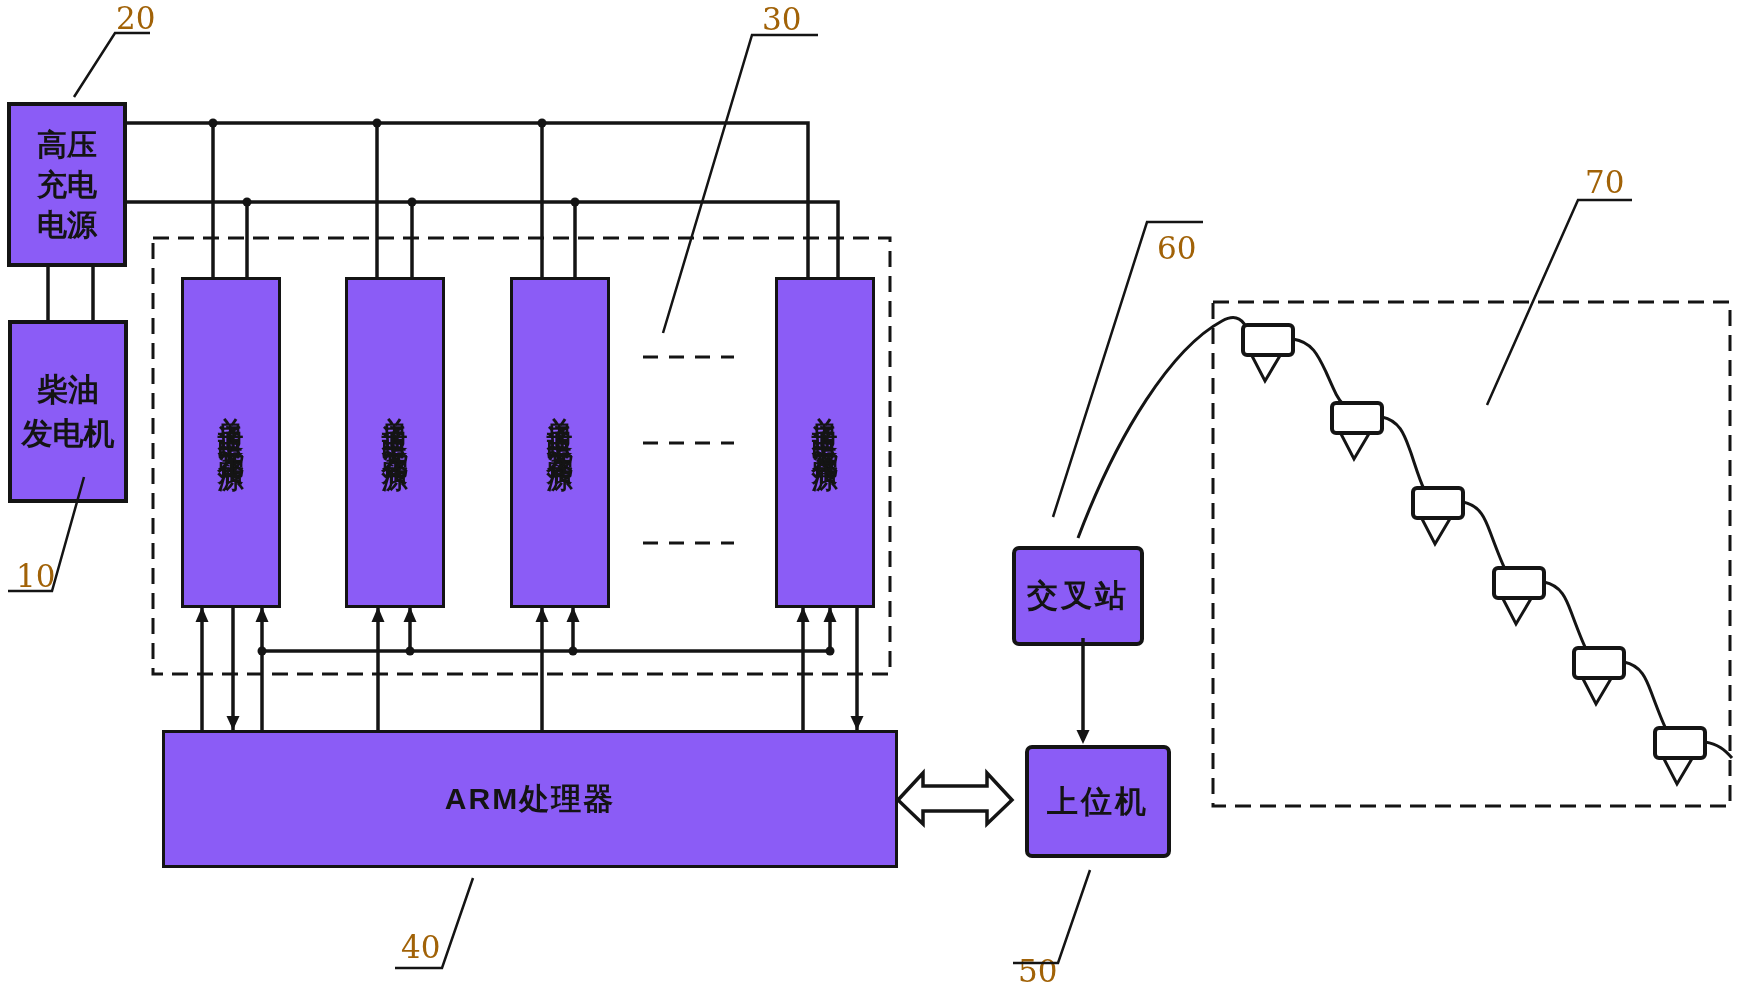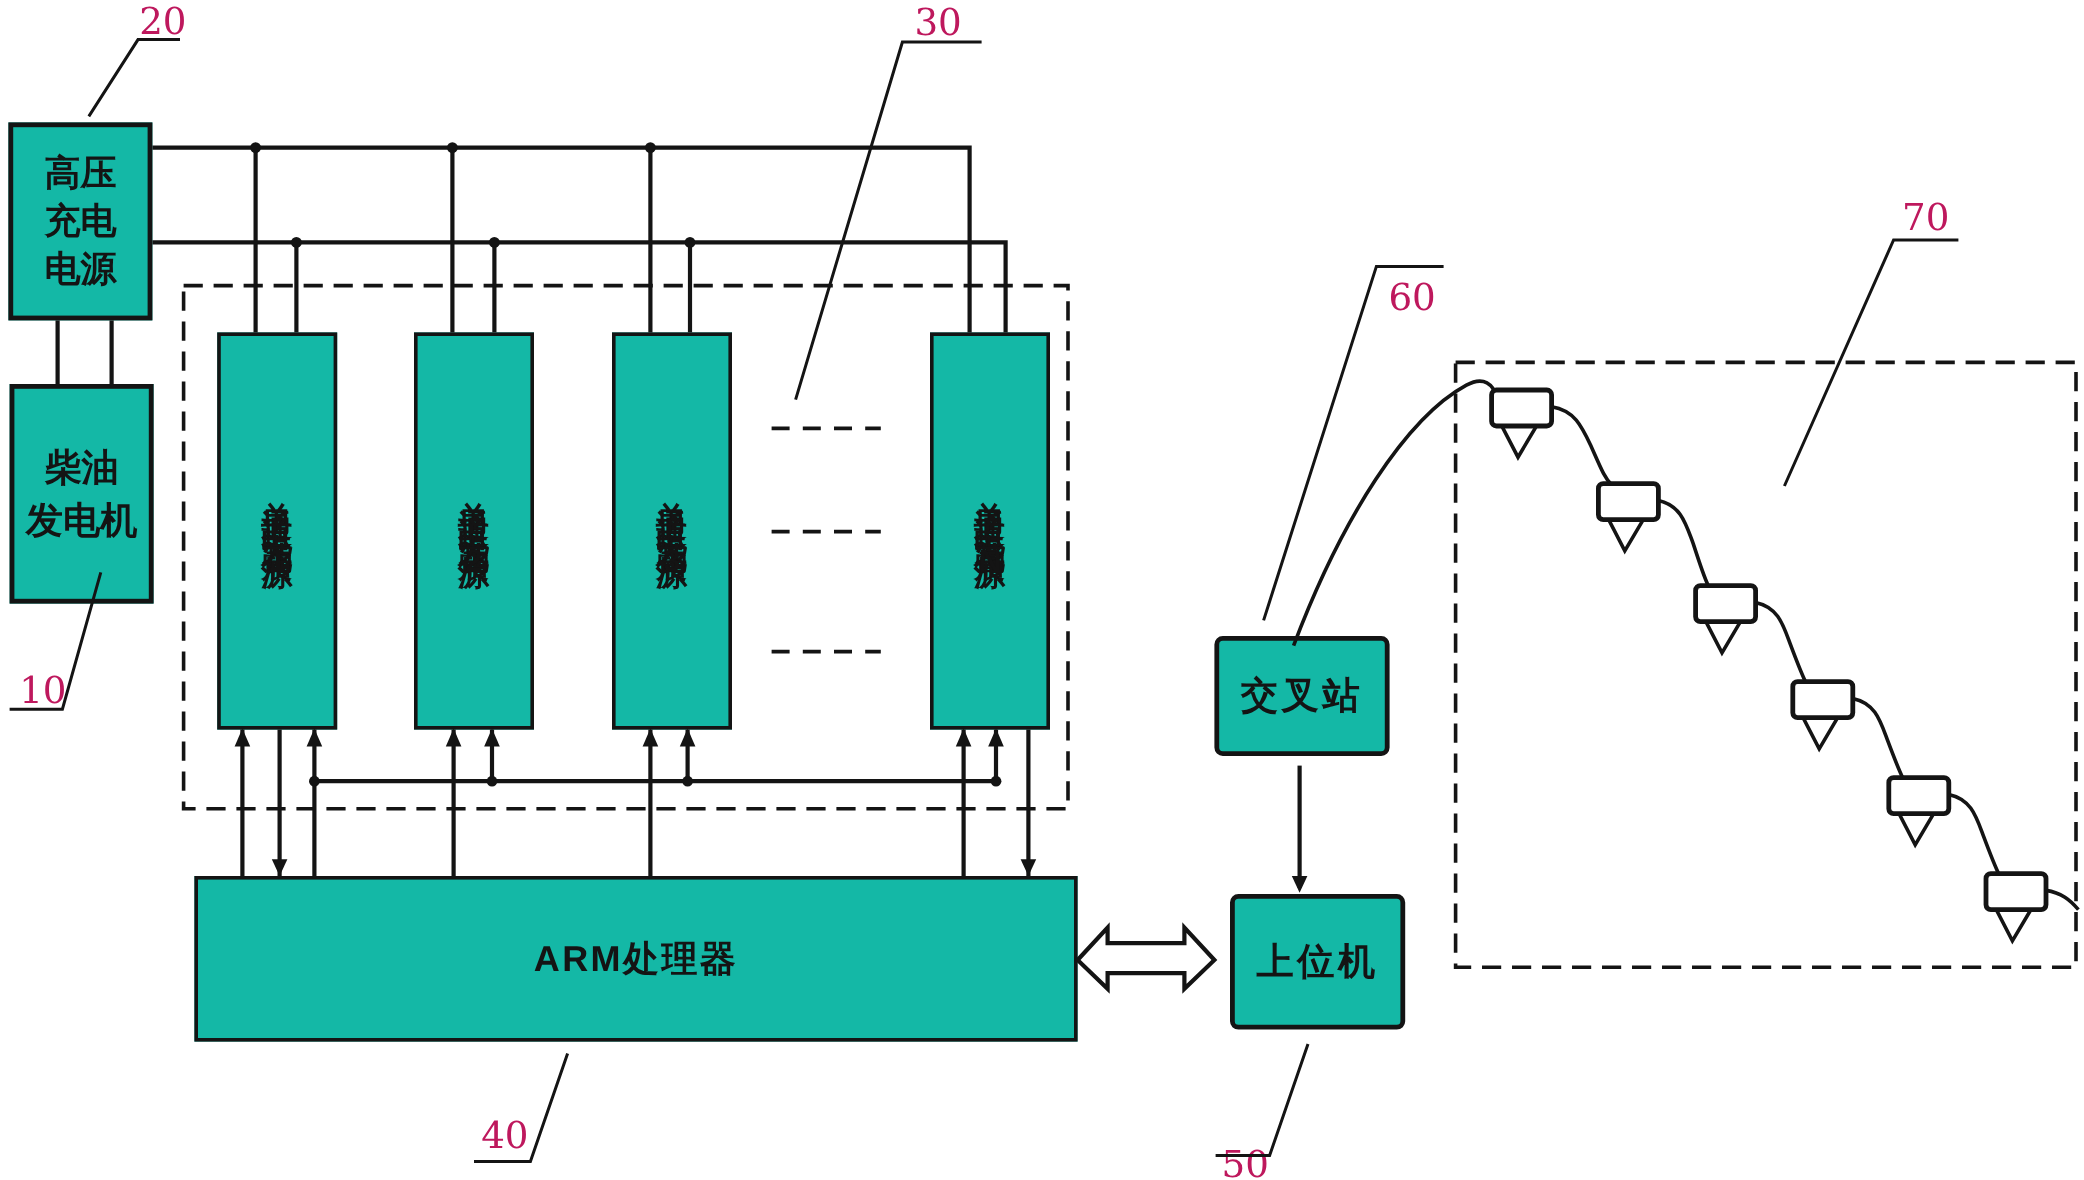--- a/index.html
+++ b/index.html
@@ -1,38 +1,38 @@
 <!DOCTYPE html>
 <html><head>
 <meta charset="utf-8">
 <style>
   html,body{margin:0;padding:0;background:#ffffff;}
   .canvas{
     position:relative;width:1737px;height:983px;background:#ffffff;
     font-family:"Liberation Sans",sans-serif;color:#141414;overflow:hidden;
   }
   .box{
-    position:absolute;box-sizing:border-box;border:4px solid #141414;background:#14b8a6;
+    position:absolute;box-sizing:border-box;border:4px solid #141414;background:#8b5cf6;
     display:flex;align-items:center;justify-content:center;text-align:center;z-index:2;
   }
   .pre{white-space:pre-line;}
   .hv{left:7px;top:102px;width:120px;height:165px;font-size:30px;line-height:40px;font-weight:600;}
   .diesel{left:8px;top:320px;width:120px;height:183px;font-size:31px;line-height:44px;font-weight:600;}
   .spark{top:277px;width:100px;height:331px;border-width:3.5px;}
   .spark .vtext{
     writing-mode:vertical-lr;text-orientation:upright;
     font-size:26px;letter-spacing:7px;line-height:1;font-weight:600;
   }
   .spark1{left:181px;} .spark2{left:345px;} .spark3{left:510px;} .sparkN{left:775px;}
   .arm{left:162px;top:730px;width:736px;height:138px;border-width:3.5px;font-size:30px;font-weight:600;letter-spacing:2px;}
-  .cross{left:1012px;top:530px;width:146px;height:100px;border-radius:7px;font-size:31px;font-weight:600;letter-spacing:3px;}
+  .cross{left:1012px;top:546px;width:132px;height:100px;border-radius:7px;font-size:31px;font-weight:600;letter-spacing:3px;}
   .host{left:1012px;top:745px;width:146px;height:113px;border-radius:7px;font-size:31px;font-weight:600;letter-spacing:3px;margin-left:13px;}
   .callout{
     position:absolute;z-index:3;font-family:"DejaVu Serif","Liberation Serif",serif;
-    font-size:31px;line-height:1;color:#be185d;
+    font-size:31px;line-height:1;color:#a16207;
   }
   .c10{left:16px;top:561px;} .c20{left:116px;top:3px;} .c30{left:762px;top:4px;}
   .c40{left:401px;top:932px;text-align:right;} .c50{left:1018px;top:928px;margin-top:28px;} .c60{left:1157px;top:188px;margin-top:45px;}
   .c70{left:1585px;top:167px;}
   svg.overlay{position:absolute;left:0;top:0;z-index:4;pointer-events:none;}
 </style>
 </head>
 <body>
 
 <div class="canvas">

